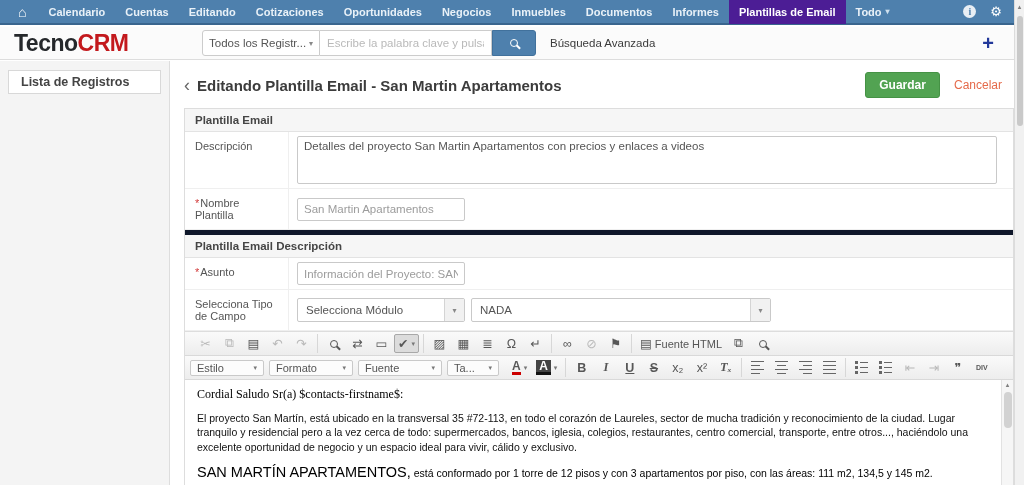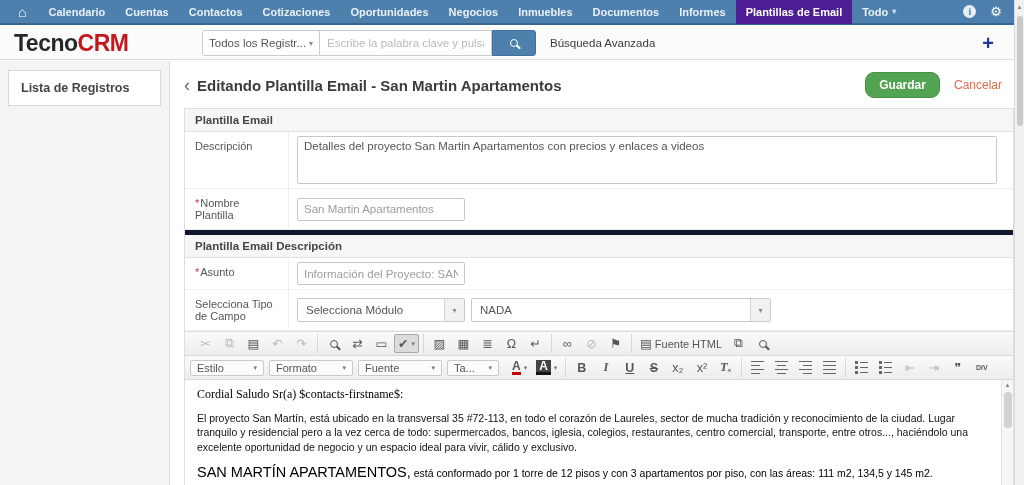--- a/index.html
+++ b/index.html
@@ -40,30 +40,30 @@
   .lens { width:8px; height:8px; border:1.6px solid currentColor; border-radius:50%; position:relative; display:inline-block; }
   .lens::after { content:""; position:absolute; width:5px; height:1.6px; background:currentColor;
                  transform:rotate(45deg); right:-4px; bottom:-2px; }
   .search-btn .lens { color:#fff; }
   .advanced { font-size:11.5px; color:#3b3b3b; margin-left:14px; cursor:pointer; }
   .add-plus { margin-left:auto; margin-right:30px; color:#22389a; font-size:20px; font-weight:700; cursor:pointer; }
 
   
   .content { position:absolute; top:61px; left:0; right:0; bottom:0; display:flex; }
   .sidebar { width:170px; background:#f4f4f4; border-right:1px solid #ddd; padding:9px 8px; }
-  .side-card { background:#fff; border:1px solid #d8d8d8; padding:10px 12px; font-size:12.5px;
+  .side-card { background:#fff; border:1px solid #d8d8d8; padding:4px 12px; font-size:12.5px;
                font-weight:700; color:#444; cursor:pointer; }
   main { flex:1; background:#fff; position:relative; padding-right:10px; }
 
   .title-row { display:flex; align-items:center; padding:11px 12px 8px 14px; }
   .back-ar { font-size:18px; color:#666; margin-right:7px; cursor:pointer; line-height:14px; }
   .page-title { font-size:15px; font-weight:700; color:#3c3c3c; }
   .title-actions { margin-left:auto; display:flex; align-items:center; gap:14px; }
   .btn-save { background:#52a352; border:1px solid #459245; color:#fff; font-size:12px; font-weight:700;
-              padding:5px 13px; border-radius:9px; cursor:pointer; font-family:"Liberation Sans",sans-serif; }
+              padding:5px 13px; border-radius:3px; cursor:pointer; font-family:"Liberation Sans",sans-serif; }
   .link-cancel { color:#e56a4a; font-size:12px; cursor:pointer; background:none; border:none;
                  font-family:"Liberation Sans",sans-serif; }
 
   
   .form-box { margin:2px 0 0 14px; border:1px solid #ddd; }
   .sec-head { background:#f6f6f6; border-bottom:1px solid #e3e3e3; padding:5px 10px;
               font-size:11.5px; font-weight:700; color:#454545; }
   .sec-head + .frow { border-top:none; }
   .frow { display:flex; border-bottom:1px solid #efefef; }
   .frow:last-of-type { border-bottom:none; }
@@ -145,21 +145,21 @@
   <header class="navbar">
     <span class="home">⌂</span>
     <nav id="nav-items">
         <div class="nav-item">
           <span>Calendario</span>
         </div>
         <div class="nav-item">
           <span>Cuentas</span>
         </div>
         <div class="nav-item">
-          <span>Contactos</span>
+          <span>Editando</span>
         </div>
         <div class="nav-item">
           <span>Cotizaciones</span>
         </div>
         <div class="nav-item">
           <span>Oportunidades</span>
         </div>
         <div class="nav-item">
           <span>Negocios</span>
         </div>

